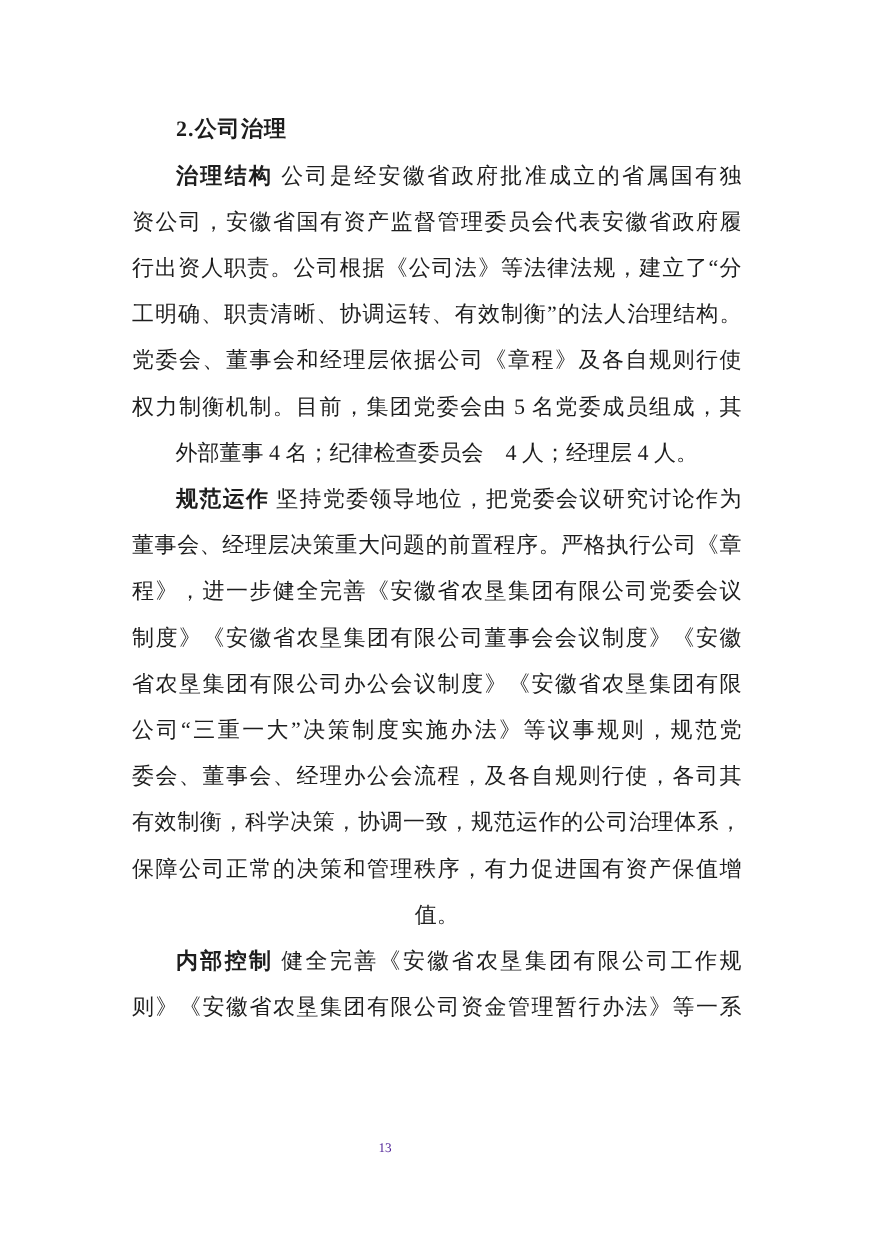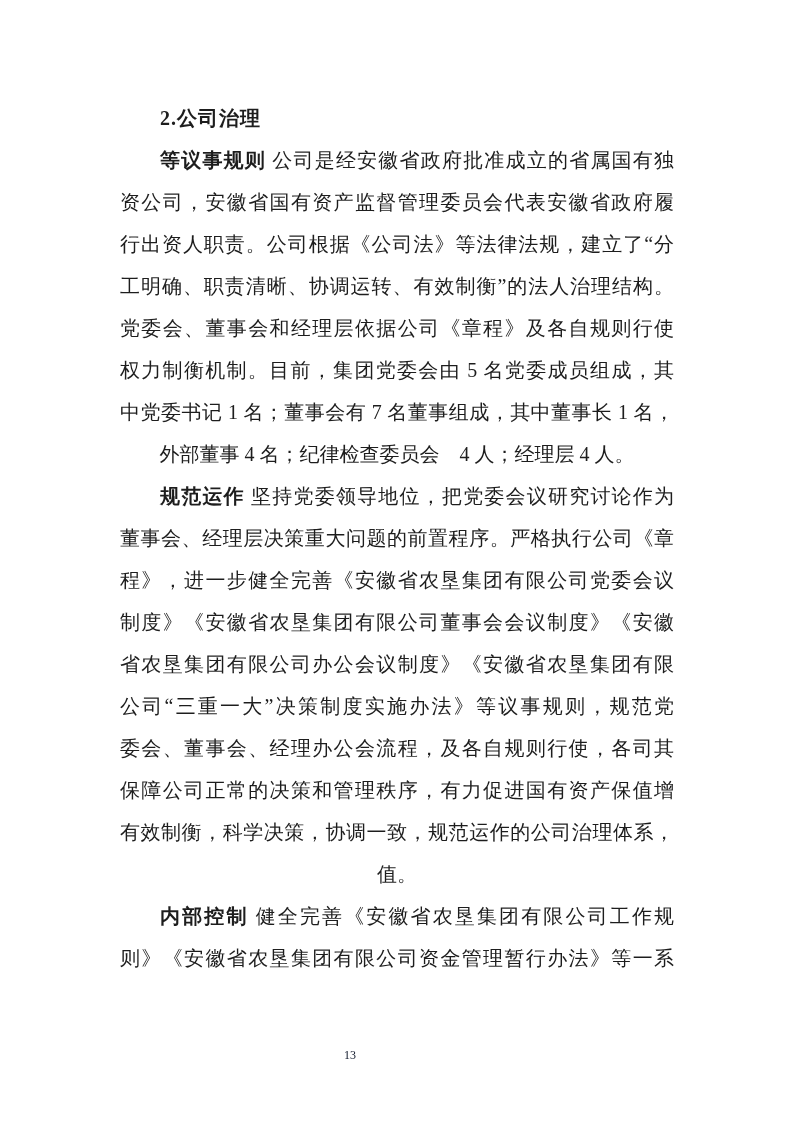--- a/index.html
+++ b/index.html
@@ -47,50 +47,48 @@
   }
   .lead {
     font-weight: bold;
   }
   .pagenum {
     position: absolute;
     left: 0; right: 0;
     top: 1036px;
     text-align: center;
     font-size: 12px;
-    color: #0f172a;
-    margin-top: 12px;
+    color: #4c1d95;
   }
 </style>
 </head>
 <body>
 
 <div class="page">
   <div class="doc">
 
     <div class="line heading">2.公司治理</div>
 
-    <div class="line first"><span class="lead">等议事规则</span><span> 公司是经安徽省政府批准成立的省属国有独</span></div>
+    <div class="line first"><span class="lead">治理结构</span><span> 公司是经安徽省政府批准成立的省属国有独</span></div>
     <div class="line">资公司，安徽省国有资产监督管理委员会代表安徽省政府履</div>
     <div class="line">行出资人职责。公司根据《公司法》等法律法规，建立了“分</div>
     <div class="line">工明确、职责清晰、协调运转、有效制衡”的法人治理结构。</div>
     <div class="line">党委会、董事会和经理层依据公司《章程》及各自规则行使</div>
     <div class="line">权力制衡机制。目前，集团党委会由 5 名党委成员组成，其</div>
-    <div class="line">中党委书记 1 名；董事会有 7 名董事组成，其中董事长 1 名，</div>
     <div class="line end">外部董事 4 名；纪律检查委员会　4 人；经理层 4 人。</div>
 
     <div class="line first"><span class="lead">规范运作</span><span> 坚持党委领导地位，把党委会议研究讨论作为</span></div>
     <div class="line">董事会、经理层决策重大问题的前置程序。严格执行公司《章</div>
     <div class="line">程》，进一步健全完善《安徽省农垦集团有限公司党委会议</div>
     <div class="line">制度》《安徽省农垦集团有限公司董事会会议制度》《安徽</div>
     <div class="line">省农垦集团有限公司办公会议制度》《安徽省农垦集团有限</div>
     <div class="line">公司“三重一大”决策制度实施办法》等议事规则，规范党</div>
     <div class="line">委会、董事会、经理办公会流程，及各自规则行使，各司其职，</div>
+    <div class="line">有效制衡，科学决策，协调一致，规范运作的公司治理体系，</div>
     <div class="line">保障公司正常的决策和管理秩序，有力促进国有资产保值增</div>
-    <div class="line">有效制衡，科学决策，协调一致，规范运作的公司治理体系，</div>
     <div class="line end">值。</div>
 
     <div class="line first"><span class="lead">内部控制</span><span> 健全完善《安徽省农垦集团有限公司工作规</span></div>
     <div class="line">则》《安徽省农垦集团有限公司资金管理暂行办法》等一系</div>
 
   </div>
 
   <div class="pagenum">13</div>
 </div>
 

